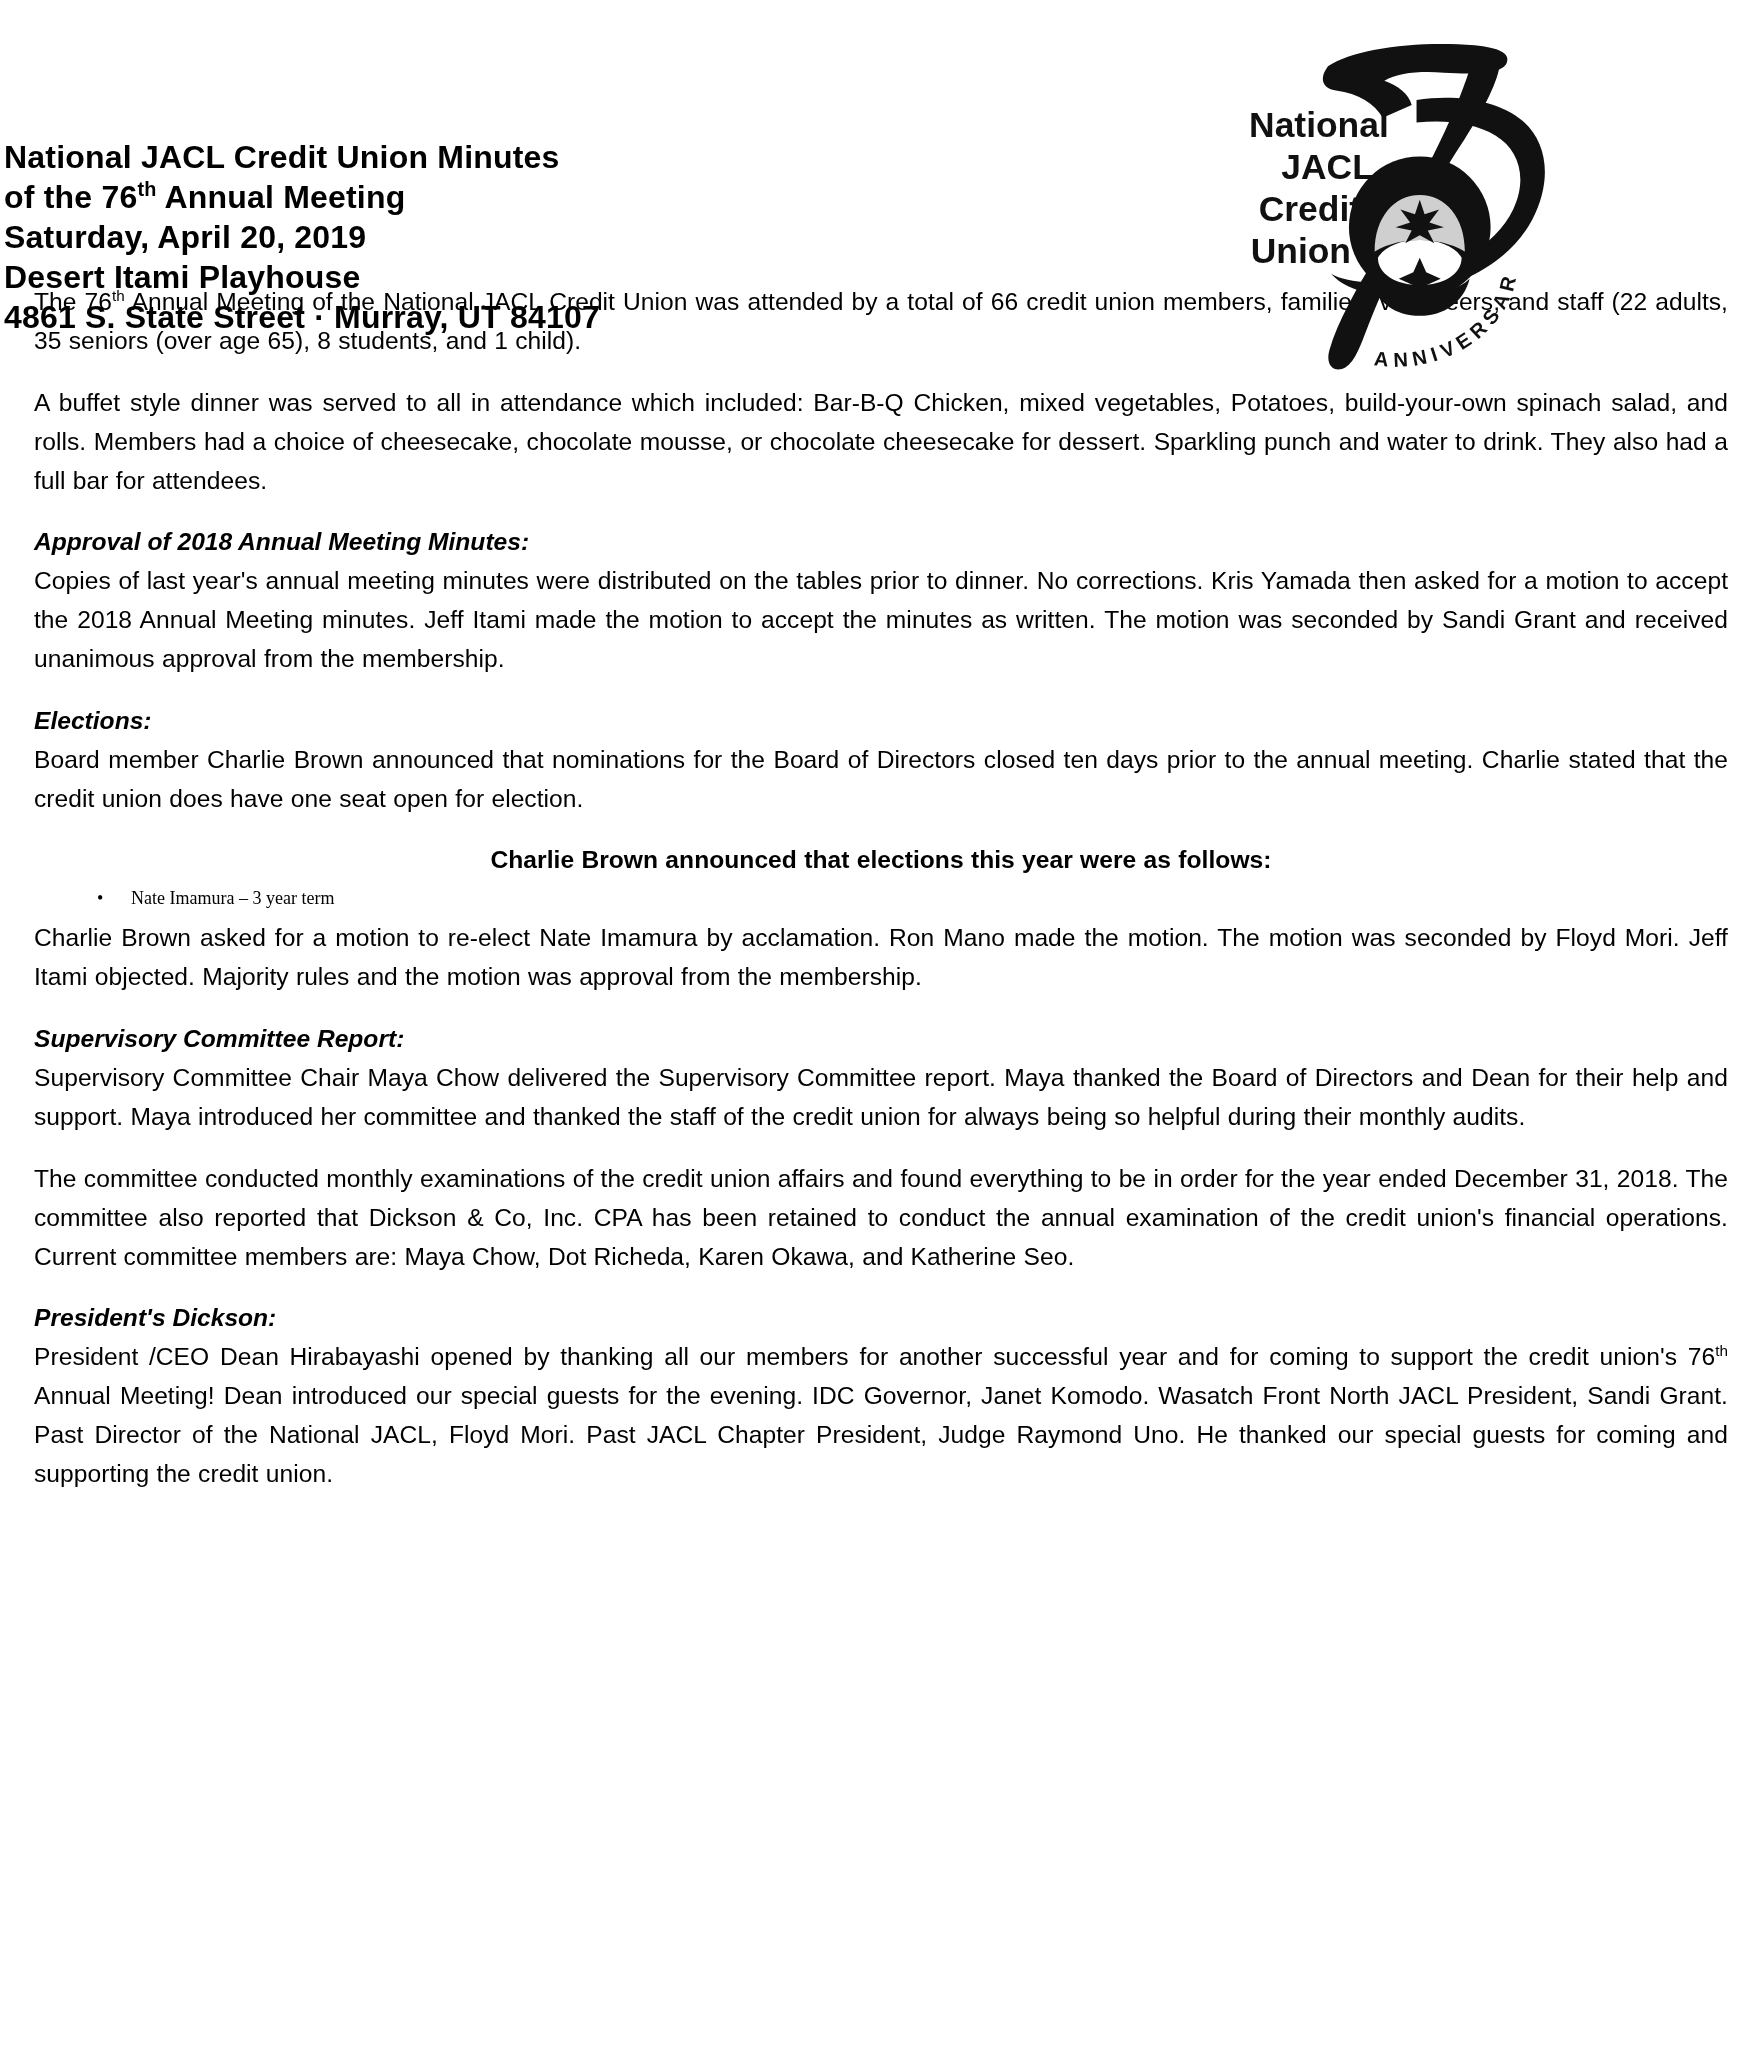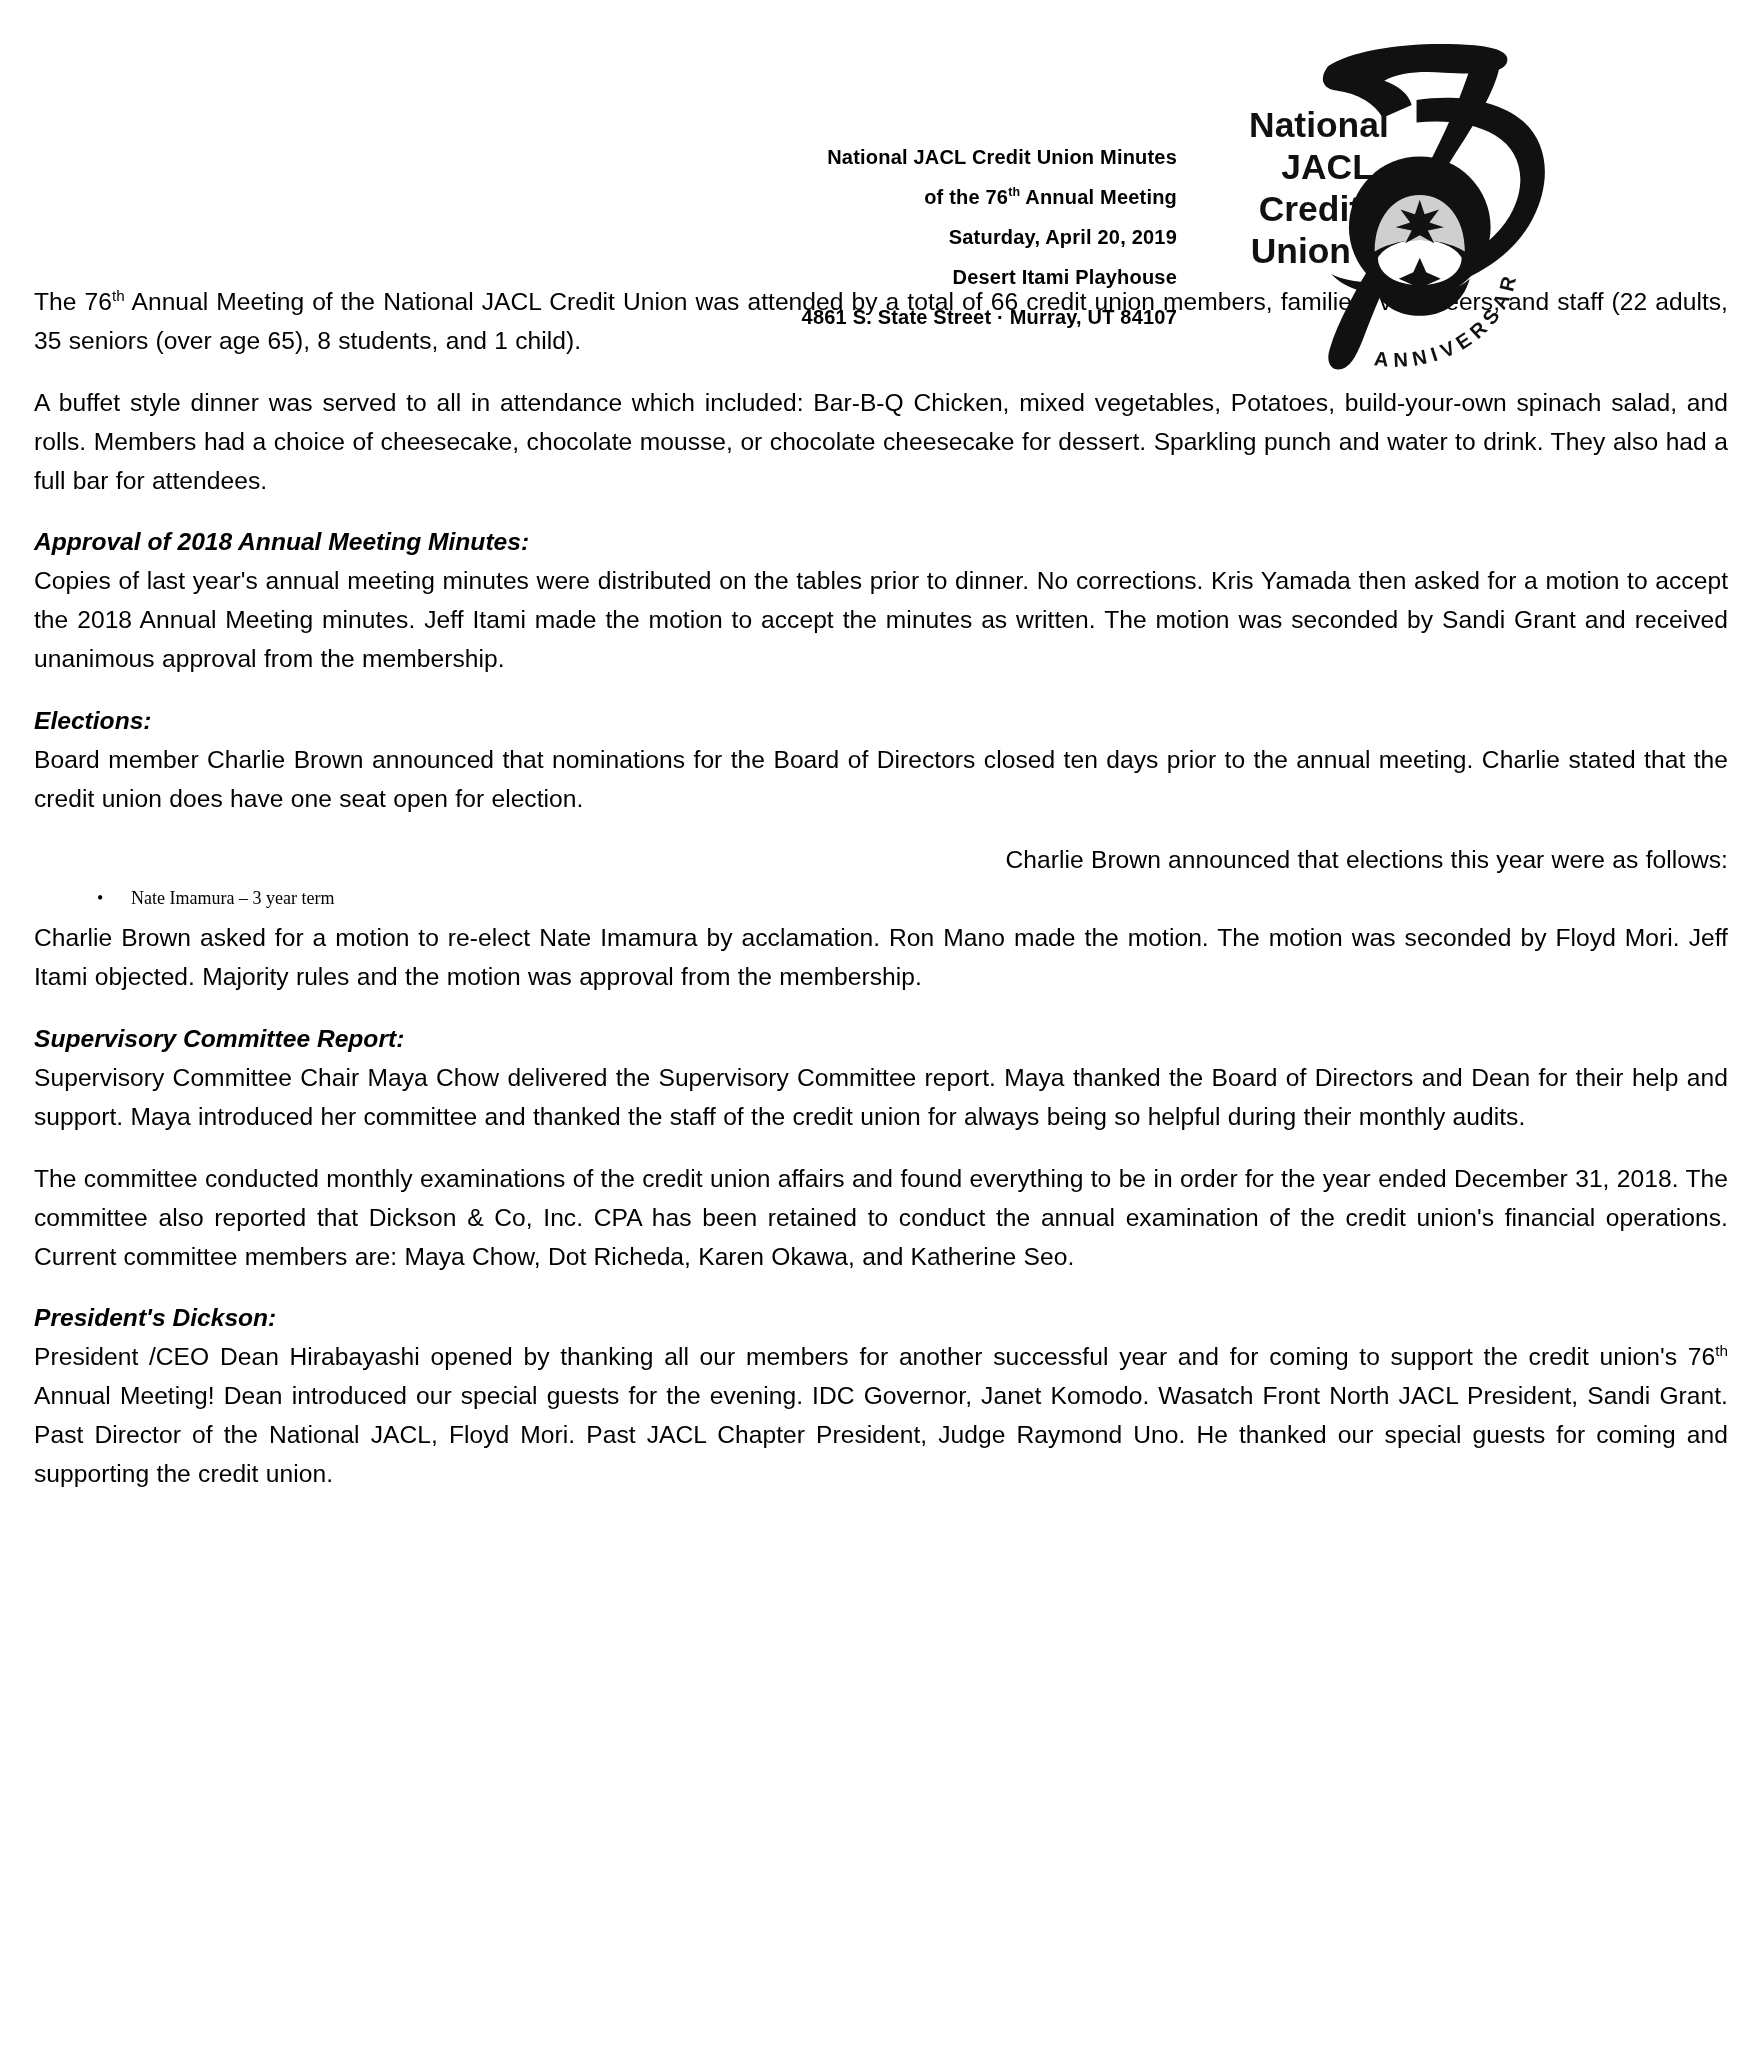--- a/index.html
+++ b/index.html
@@ -25,24 +25,24 @@
 
   
   .header {
     position: relative;
     padding-top: 137px;
     height: 282px;
     box-sizing: border-box;
   }
   .title-block {
     width: 1161px;
-    margin-left: 16px;
-    text-align: right;
+    margin-left: 4px;
+    text-align: left;
     font-weight: bold;
-    font-size: 20px;
+    font-size: 32px;
     line-height: 40px;
     letter-spacing: 0.2px;
   }
   .title-block .tline {
     display: block;
     white-space: nowrap;
   }
   sup {
     font-size: 0.62em;
     vertical-align: super;
@@ -66,21 +66,21 @@
   }
   p.para {
     margin: 0 0 22.6px 0;
     font-size: 24.6px;
     line-height: 39px;
     text-align: justify;
     text-justify: inter-word;
     letter-spacing: 0.04px;
     word-spacing: 0.4px;
   }
-  p.para.nojust { text-align: right; }
+  p.para.nojust { text-align: center; font-weight: bold; }
   h2.section {
     margin: 0;
     font-size: 24.6px;
     line-height: 39px;
     font-style: italic;
     font-weight: bold;
   }
   .sec-body {
     margin: 0 0 22.6px 0;
   }

